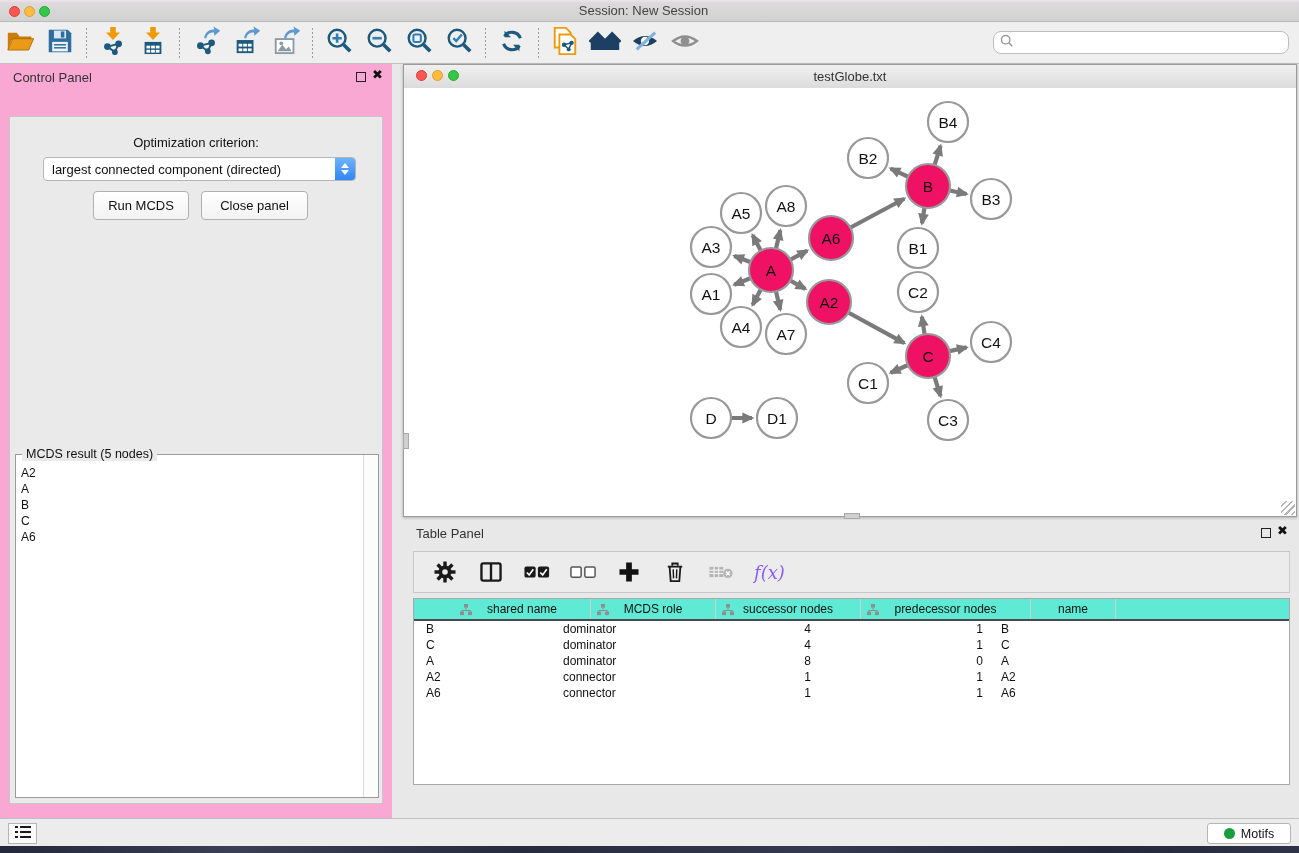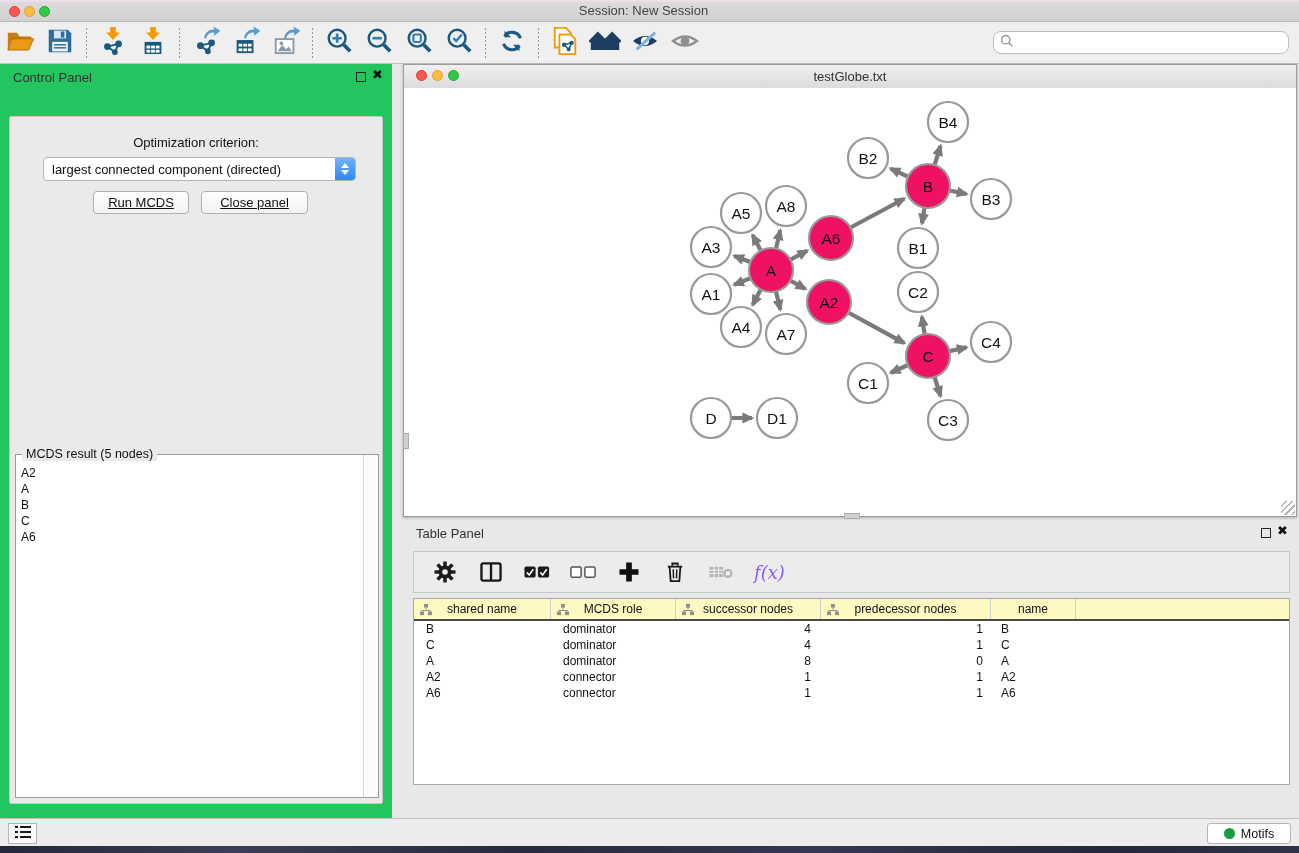--- a/index.html
+++ b/index.html
@@ -19,21 +19,21 @@
   
   .toolbar{position:absolute;left:0;top:22px;width:1299px;height:42px;background:#efefef;
     border-bottom:1px solid #c2c2c2;display:flex;align-items:center;}
   .tbtn{width:40px;height:36px;display:flex;align-items:center;justify-content:center;flex:0 0 auto;}
   .tsep{width:1px;height:30px;margin:0 6px;flex:0 0 auto;
     background-image:repeating-linear-gradient(#9a9a9a 0 2px,transparent 2px 4px);}
   .searchbox{position:absolute;right:10px;top:9px;width:296px;height:23px;background:#fff;
     border:1px solid #bdbdbd;border-radius:8px;display:flex;align-items:center;padding-left:6px;}
   .searchbox input{border:none;outline:none;flex:1;font-size:12px;background:transparent;height:18px;}
   
-  .cpanel{position:absolute;left:0;top:64px;width:392px;height:756px;background:#22c55e;}
+  .cpanel{position:absolute;left:0;top:64px;width:392px;height:756px;background:#f9a8d4;}
   .panel-head{position:relative;height:26px;}
   .panel-head .ptitle{position:absolute;left:13px;top:6px;font-size:13px;color:#333;}
   .wbtn-float{position:absolute;top:8px;width:10px;height:10px;border:1.5px solid #222;background:transparent;}
   .wbtn-close{position:absolute;top:4px;font-size:13px;font-weight:bold;color:#111;line-height:14px;}
   .cpanel .wbtn-float{right:26px;} .cpanel .wbtn-close{right:9px;}
   .tabs-row{position:absolute;left:0;right:0;top:31px;display:flex;justify-content:center;z-index:2;}
   .tab{height:22px;padding:0 14px;background:#fff;border:1px solid #b9b9b9;border-left:none;
        font-size:13px;display:flex;align-items:center;color:#111;}
   .tab:first-child{border-left:1px solid #b9b9b9;border-radius:4px 0 0 4px;}
   .tab:last-child{border-radius:0 4px 4px 0;}
@@ -41,23 +41,23 @@
   .cp-content{position:absolute;left:9px;top:52px;width:374px;height:688px;background:#eaeaea;
       border:1px solid #c6c6c6;border-radius:2px;}
   .opt-label{position:absolute;left:0;right:0;top:18px;text-align:center;font-size:13px;color:#111;}
   .dropdown{position:absolute;left:33px;top:40px;width:313px;height:24px;background:#fff;
       border:1px solid #b5b5b5;border-radius:4px;display:flex;align-items:center;}
   .dropdown .dval{flex:1;font-size:13px;padding-left:8px;color:#111;white-space:nowrap;}
   .dd-stepper{width:20px;height:22px;background:linear-gradient(#6db3fb,#2f86f6);border-radius:0 3px 3px 0;
       display:flex;flex-direction:column;align-items:center;justify-content:center;gap:2px;}
   .dd-stepper i{width:0;height:0;border-left:4px solid transparent;border-right:4px solid transparent;}
   .dd-up{border-bottom:5px solid #fff;} .dd-down{border-top:5px solid #fff;}
-  .btn{position:absolute;top:74px;height:23px;background:linear-gradient(#ffffff,#f2f2f2);
+  .btn{position:absolute;top:74px;height:29px;background:linear-gradient(#ffffff,#f2f2f2);
       border:1px solid #b0b0b0;border-radius:4px;font-size:13px;color:#111;
-      display:flex;align-items:center;justify-content:center;text-decoration:underline;}
+      display:flex;align-items:center;justify-content:center;}
   .btn.run{left:83px;width:96px;} .btn.closep{left:191px;width:107px;}
   .result-group{position:absolute;left:5px;top:337px;width:364px;height:344px;
       border:1px solid #9a9a9a;background:#fff;}
   .result-legend{position:absolute;left:6px;top:-8px;background:#eaeaea;padding:0 4px;font-size:12.5px;color:#111;}
   .result-list{position:absolute;left:1px;top:10px;bottom:1px;right:16px;overflow:hidden;}
   .result-item{font-size:12px;line-height:16px;padding-left:4px;color:#111;}
   .result-scroll{position:absolute;right:0;top:0;bottom:0;width:15px;background:#fcfcfc;border-left:1px solid #d8d8d8;}
   
   .netwin{position:absolute;left:403px;top:64px;width:894px;height:453px;background:#fff;
       border:1px solid #9b9b9b;box-shadow:0 1px 3px rgba(0,0,0,.25);}
@@ -73,21 +73,21 @@
   
   .tpanel{position:absolute;left:403px;top:520px;width:896px;height:298px;background:#e8e8e8;}
   .tpanel .wbtn-float{right:28px;} .tpanel .wbtn-close{right:11px;}
   .ttoolbar{position:absolute;left:10px;top:31px;width:877px;height:42px;background:#ececec;
      border:1px solid #c8c8c8;display:flex;align-items:center;gap:20px;padding-left:18px;}
   .ticon{display:flex;align-items:center;justify-content:center;width:26px;height:26px;}
   .fx{font-family:"DejaVu Serif","Liberation Serif",serif;font-style:italic;font-size:18px;color:#8b5cf6;}
   .ttable{position:absolute;left:10px;top:78px;width:877px;height:187px;background:#fff;
      border:1px solid #a8a8a8;overflow:hidden;}
   .thead{display:grid;grid-template-columns:137px 125px 145px 170px 85px 1fr;height:22px;
-     background:#fef9c3;border-bottom:2px solid #4a4a4a;}
+     background:#5eead4;border-bottom:2px solid #4a4a4a;padding-left:40px;}
   .th{position:relative;border-right:1px solid #cfcfcf;font-size:12px;color:#111;
       display:flex;align-items:center;justify-content:center;}
   .th:last-child{border-right:none;}
   .th .hier{position:absolute;left:6px;top:5px;}
   .trow{display:grid;grid-template-columns:137px 125px 145px 170px 85px 1fr;height:16px;
      font-size:12px;color:#111;align-items:center;}
   .trow .c0{padding-left:12px;} .trow .c1{padding-left:12px;}
   .trow .c2{text-align:right;padding-right:10px;} .trow .c3{text-align:right;padding-right:8px;}
   .trow .c4{padding-left:10px;}
   .btabs{position:absolute;left:0;right:0;top:270px;display:flex;justify-content:center;}

